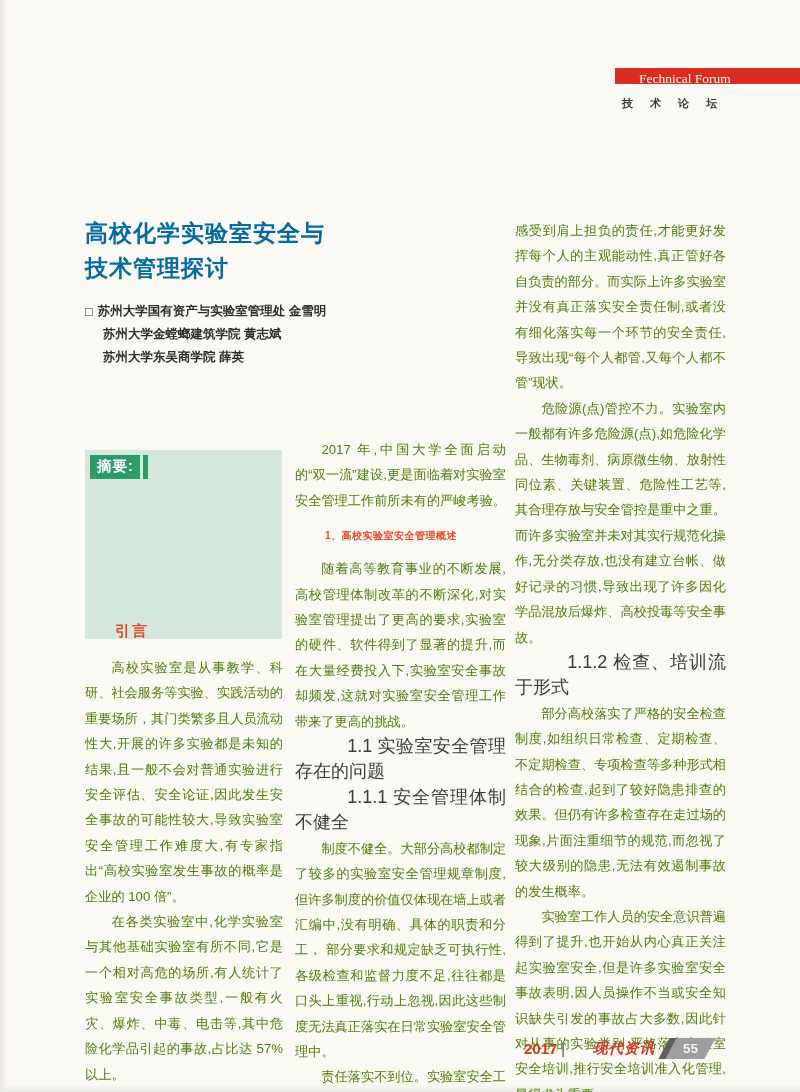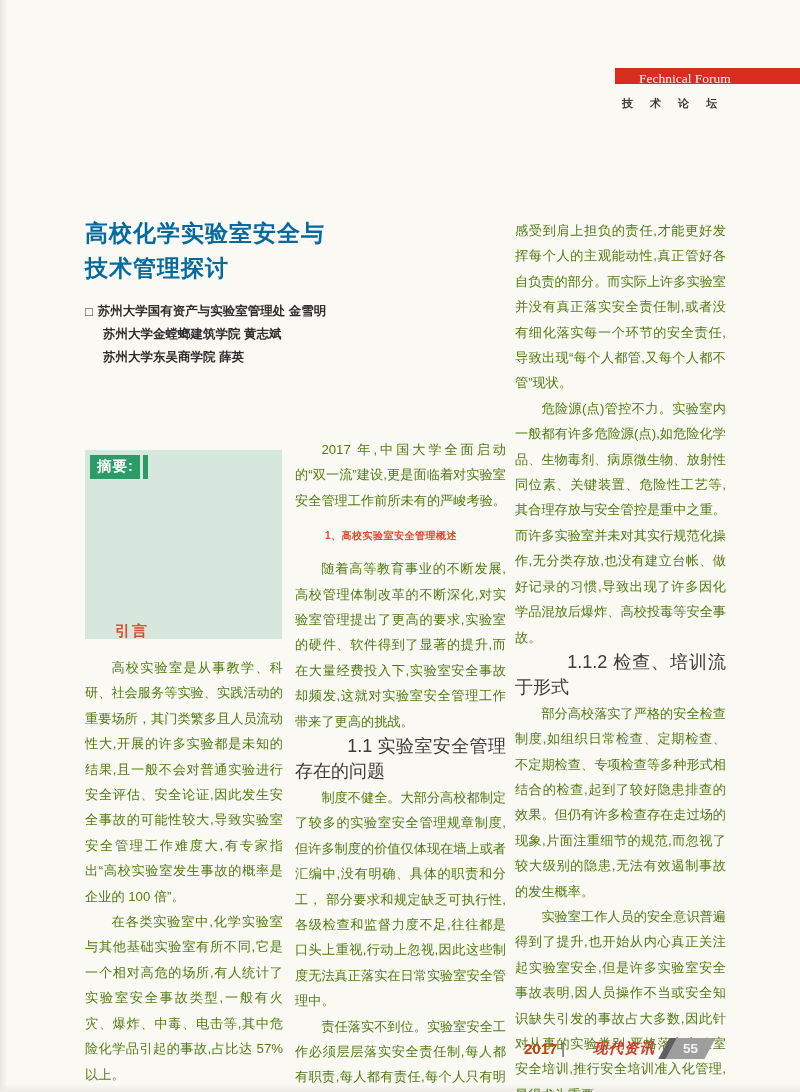--- a/index.html
+++ b/index.html
@@ -158,20 +158,21 @@
   <p class="para">高校实验室是从事教学、科研、社会服务等实验、实践活动的重要场所，其门类繁多且人员流动性大,开展的许多实验都是未知的结果,且一般不会对普通实验进行安全评估、安全论证,因此发生安全事故的可能性较大,导致实验室安全管理工作难度大,有专家指出“高校实验室发生事故的概率是企业的 100 倍”。</p>
   <p class="para">在各类实验室中,化学实验室与其他基础实验室有所不同,它是一个相对高危的场所,有人统计了实验室安全事故类型,一般有火灾、爆炸、中毒、电击等,其中危险化学品引起的事故,占比达 57%以上。</p>
   <p class="para">近年来， 随着实验室体量的剧增,各类实验室安全事故频发,有的更是造成了人员伤亡的严重后果。</p>
 </div>
 
 <div class="col col-middle">
   <p class="para">2017 年,中国大学全面启动的“双一流”建设,更是面临着对实验室安全管理工作前所未有的严峻考验。</p>
   <div class="sec-heading">1、高校实验室安全管理概述</div>
   <p class="para">随着高等教育事业的不断发展,高校管理体制改革的不断深化,对实验室管理提出了更高的要求,实验室的硬件、软件得到了显著的提升,而在大量经费投入下,实验室安全事故却频发,这就对实验室安全管理工作带来了更高的挑战。</p>
   <p class="subhead">1.1 实验室安全管理存在的问题</p>
+  <p class="subhead">1.1.1 安全管理体制不健全</p>
   <p class="para">制度不健全。大部分高校都制定了较多的实验室安全管理规章制度,但许多制度的价值仅体现在墙上或者汇编中,没有明确、具体的职责和分工， 部分要求和规定缺乏可执行性,各级检查和监督力度不足,往往都是口头上重视,行动上忽视,因此这些制度无法真正落实在日常实验室安全管理中。</p>
   <p class="para">责任落实不到位。实验室安全工作必须层层落实安全责任制,每人都有职责,每人都有责任,每个人只有明确了详细的安全责任和义务,深切</p>
 </div>
 
 <div class="col col-right">
   <p class="para" style="text-indent:0;">感受到肩上担负的责任,才能更好发挥每个人的主观能动性,真正管好各自负责的部分。而实际上许多实验室并没有真正落实安全责任制,或者没有细化落实每一个环节的安全责任,导致出现“每个人都管,又每个人都不管”现状。</p>
   <p class="para">危险源(点)管控不力。实验室内一般都有许多危险源(点),如危险化学品、生物毒剂、病原微生物、放射性同位素、关键装置、危险性工艺等,其合理存放与安全管控是重中之重。而许多实验室并未对其实行规范化操作,无分类存放,也没有建立台帐、做好记录的习惯,导致出现了许多因化学品混放后爆炸、高校投毒等安全事故。</p>
   <p class="subhead">1.1.2 检查、培训流于形式</p>
   <p class="para">部分高校落实了严格的安全检查制度,如组织日常检查、定期检查、不定期检查、专项检查等多种形式相结合的检查,起到了较好隐患排查的效果。但仍有许多检查存在走过场的现象,片面注重细节的规范,而忽视了较大级别的隐患,无法有效遏制事故的发生概率。</p>
   <p class="para">实验室工作人员的安全意识普遍得到了提升,也开始从内心真正关注起实验室安全,但是许多实验室安全事故表明,因人员操作不当或安全知识缺失引发的事故占大多数,因此针对从事的实验类别,严格落实实验室安全培训,推行安全培训准入化管理,显得尤为重要。</p>

